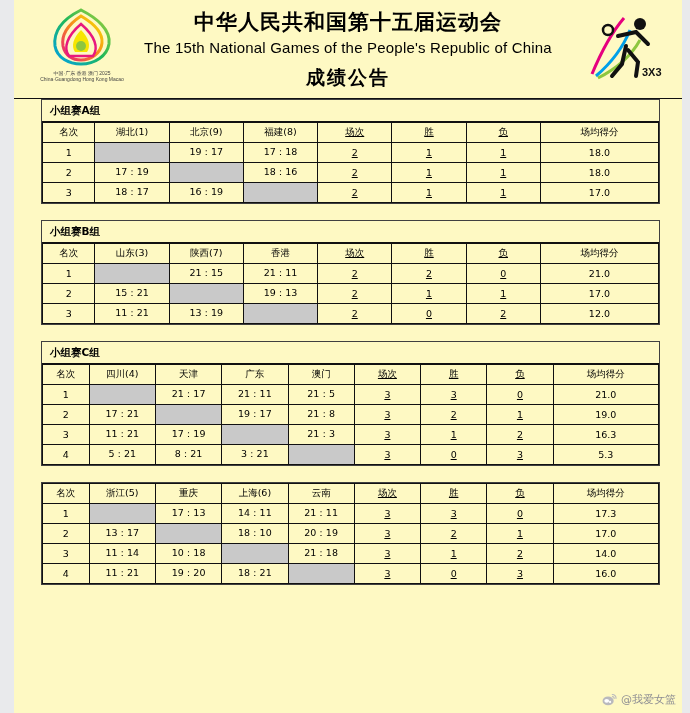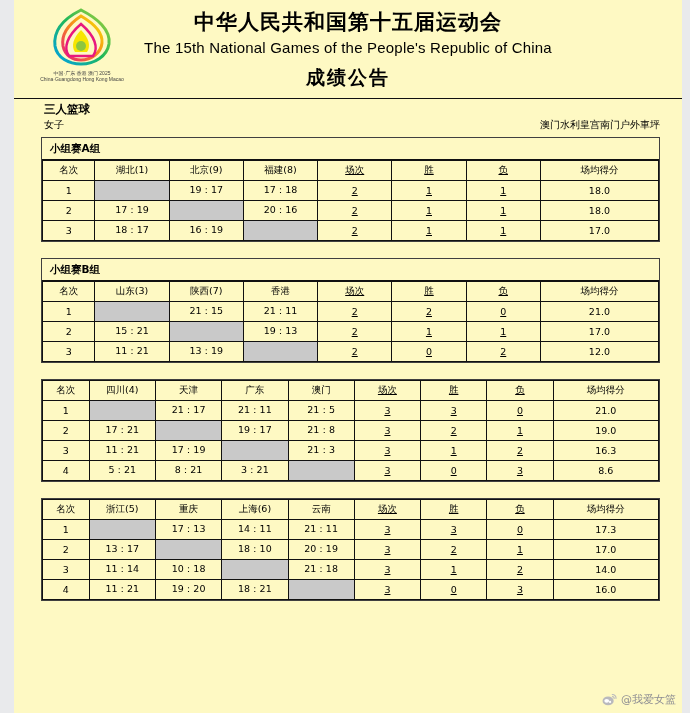--- a/index.html
+++ b/index.html
@@ -150,27 +150,35 @@
           <b>China·Guangdong Hong Kong Macao</b>
         </div>
       </div>
 
       <div class="title-block">
         <div class="t-cn">中华人民共和国第十五届运动会</div>
         <div class="t-en">The 15th National Games of the People's Republic of China</div>
         <div class="t-sub">成绩公告</div>
       </div>
 
+      <div class="logo-right">
+        <svg viewBox="0 0 86 78" width="86" height="78">
+          <path d="M14 64 C24 40 34 22 46 8" stroke="#e6007e" stroke-width="3" fill="none"></path>
+          <path d="M18 66 C32 54 44 40 52 20" stroke="#00a0e9" stroke-width="3" fill="none"></path>
+          <path d="M20 68 C36 60 52 48 62 30" stroke="#8dc63f" stroke-width="3" fill="none"></path>
+          <circle cx="62" cy="14" r="6" fill="#111"></circle>
+          <path d="M40 26 L58 22 L70 34" stroke="#111" stroke-width="4" fill="none" stroke-linecap="round"></path>
+          <path d="M48 36 L44 54 L34 66" stroke="#111" stroke-width="4" fill="none" stroke-linecap="round"></path>
+          <path d="M50 40 L60 52 L58 66" stroke="#111" stroke-width="4" fill="none" stroke-linecap="round"></path>
+          <circle cx="30" cy="20" r="5" fill="none" stroke="#111" stroke-width="2.5"></circle>
+          <text x="64" y="66" font-size="11" font-family="Liberation Sans, sans-serif" font-weight="bold" fill="#111">3X3</text>
+        </svg>
+      </div>
     </div>
 
-    <div class="inforow">
-      <div class="sport">三人篮球</div>
-      <div class="gender">女子</div>
-      <div class="venue">澳门水利皇宫南门户外車坪</div>
-    </div>
 
     <div id="groups-container">
         <div class="group">
           <div class="grp-title">小组赛A组</div>
           <table class="tbl">
             <thead>
               <tr>
                 <th class="rank-col">名次</th>
                 <th class="team-col">湖北(1)</th>
                 <th class="team-col">北京(9)</th>
@@ -189,21 +197,21 @@
                 <td class="team-col">17：18</td>
                 <td class="num-col">2</td>
                 <td class="num-col">1</td>
                 <td class="num-col">1</td>
                 <td class="avg-col">18.0</td>
               </tr>
               <tr>
                 <td class="rank-col">2</td>
                 <td class="team-col">17：19</td>
                 <td class="team-col diag"></td>
-                <td class="team-col">20：16</td>
+                <td class="team-col">18：16</td>
                 <td class="num-col">2</td>
                 <td class="num-col">1</td>
                 <td class="num-col">1</td>
                 <td class="avg-col">18.0</td>
               </tr>
               <tr>
                 <td class="rank-col">3</td>
                 <td class="team-col">18：17</td>
                 <td class="team-col">16：19</td>
                 <td class="team-col diag"></td>
@@ -258,20 +266,21 @@
                 <td class="team-col diag"></td>
                 <td class="num-col">2</td>
                 <td class="num-col">0</td>
                 <td class="num-col">2</td>
                 <td class="avg-col">12.0</td>
               </tr>
             </tbody>
           </table>
         </div>
         <div class="group">
+          <div class="grp-title">小组赛C组</div>
           <table class="tbl">
             <thead>
               <tr>
                 <th class="rank-col">名次</th>
                 <th class="team-col">四川(4)</th>
                 <th class="team-col">天津</th>
                 <th class="team-col">广东</th>
                 <th class="team-col">澳门</th>
                 <th class="num-col">场次</th>
                 <th class="num-col">胜</th>
@@ -315,21 +324,21 @@
               </tr>
               <tr>
                 <td class="rank-col">4</td>
                 <td class="team-col">5：21</td>
                 <td class="team-col">8：21</td>
                 <td class="team-col">3：21</td>
                 <td class="team-col diag"></td>
                 <td class="num-col">3</td>
                 <td class="num-col">0</td>
                 <td class="num-col">3</td>
-                <td class="avg-col">8.6</td>
+                <td class="avg-col">5.3</td>
               </tr>
             </tbody>
           </table>
         </div>
         <div class="group">
           <table class="tbl">
             <thead>
               <tr>
                 <th class="rank-col">名次</th>
                 <th class="team-col">浙江(5)</th>

